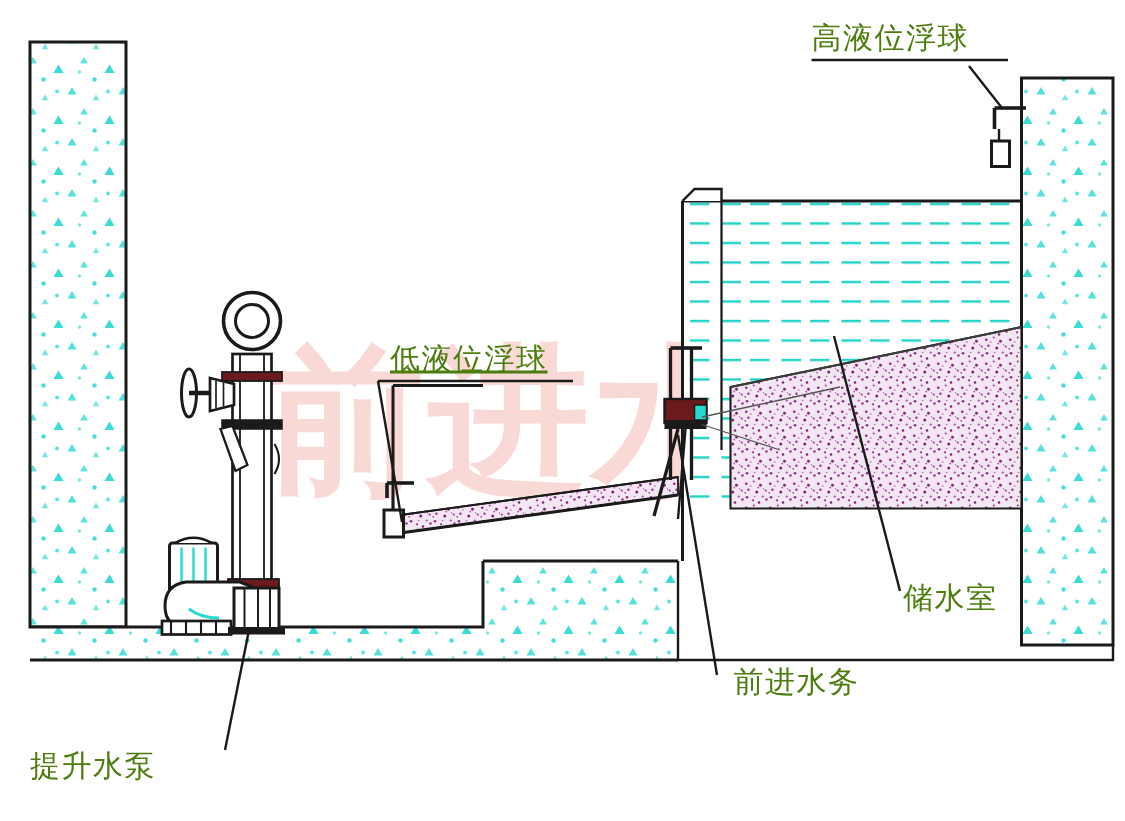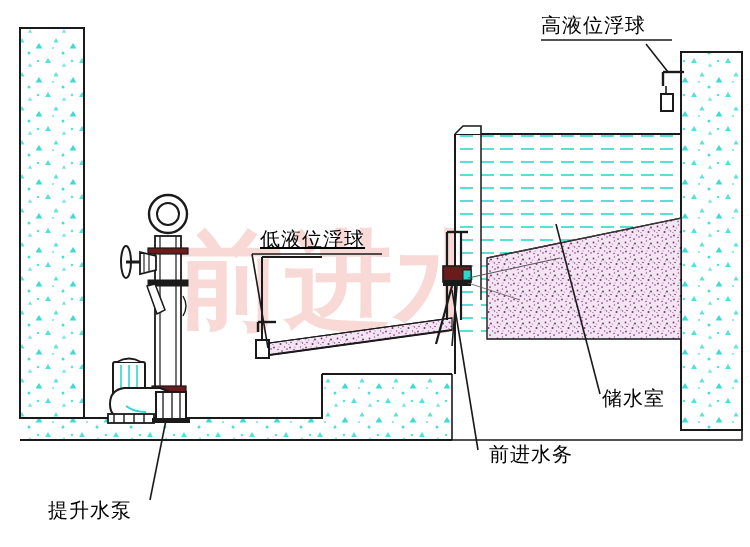--- a/index.html
+++ b/index.html
@@ -19,21 +19,21 @@
   }
   #stage svg {
     position: absolute;
     left: 0;
     top: 0;
   }
   .lbl {
     position: absolute;
     font-family: "DejaVu Sans", "Liberation Sans", sans-serif;
     font-size: 20px;
-    color: #000000;
+    color: #4d7c0f;
     white-space: nowrap;
     letter-spacing: 1px;
     line-height: 1;
   }
 </style>
 </head>
 <body>
 
 <div id="stage">
 
@@ -221,15 +221,15 @@
   </svg>
 
   <div class="lbl" style="left:541px; top:15px;">高液位浮球</div>
 
   <div class="lbl" style="left:260px; top:229px;text-decoration:underline;">低液位浮球</div>
 
   <div class="lbl" style="left:489px; top:444px;">前进水务</div>
 
   <div class="lbl" style="left:602px; top:388px;text-align:right;">储水室</div>
 
-  <div class="lbl" style="left:48px; top:500px;">提升水泵</div>
+  <div class="lbl" style="left:20px; top:500px;">提升水泵</div>
 
 </div>
 
 </body></html>

